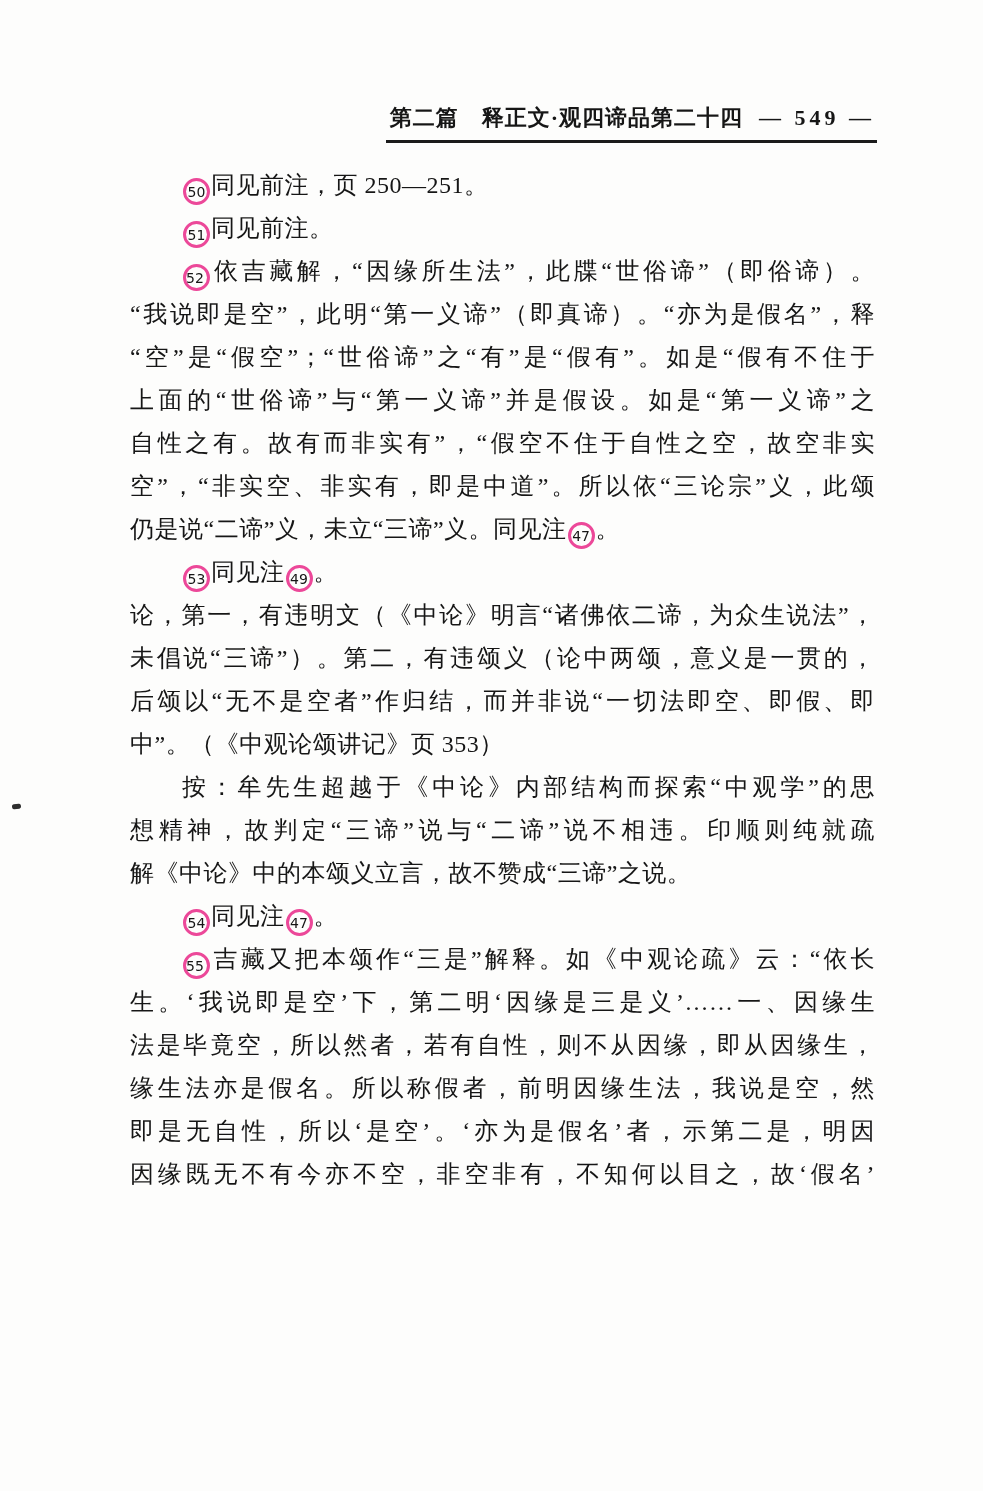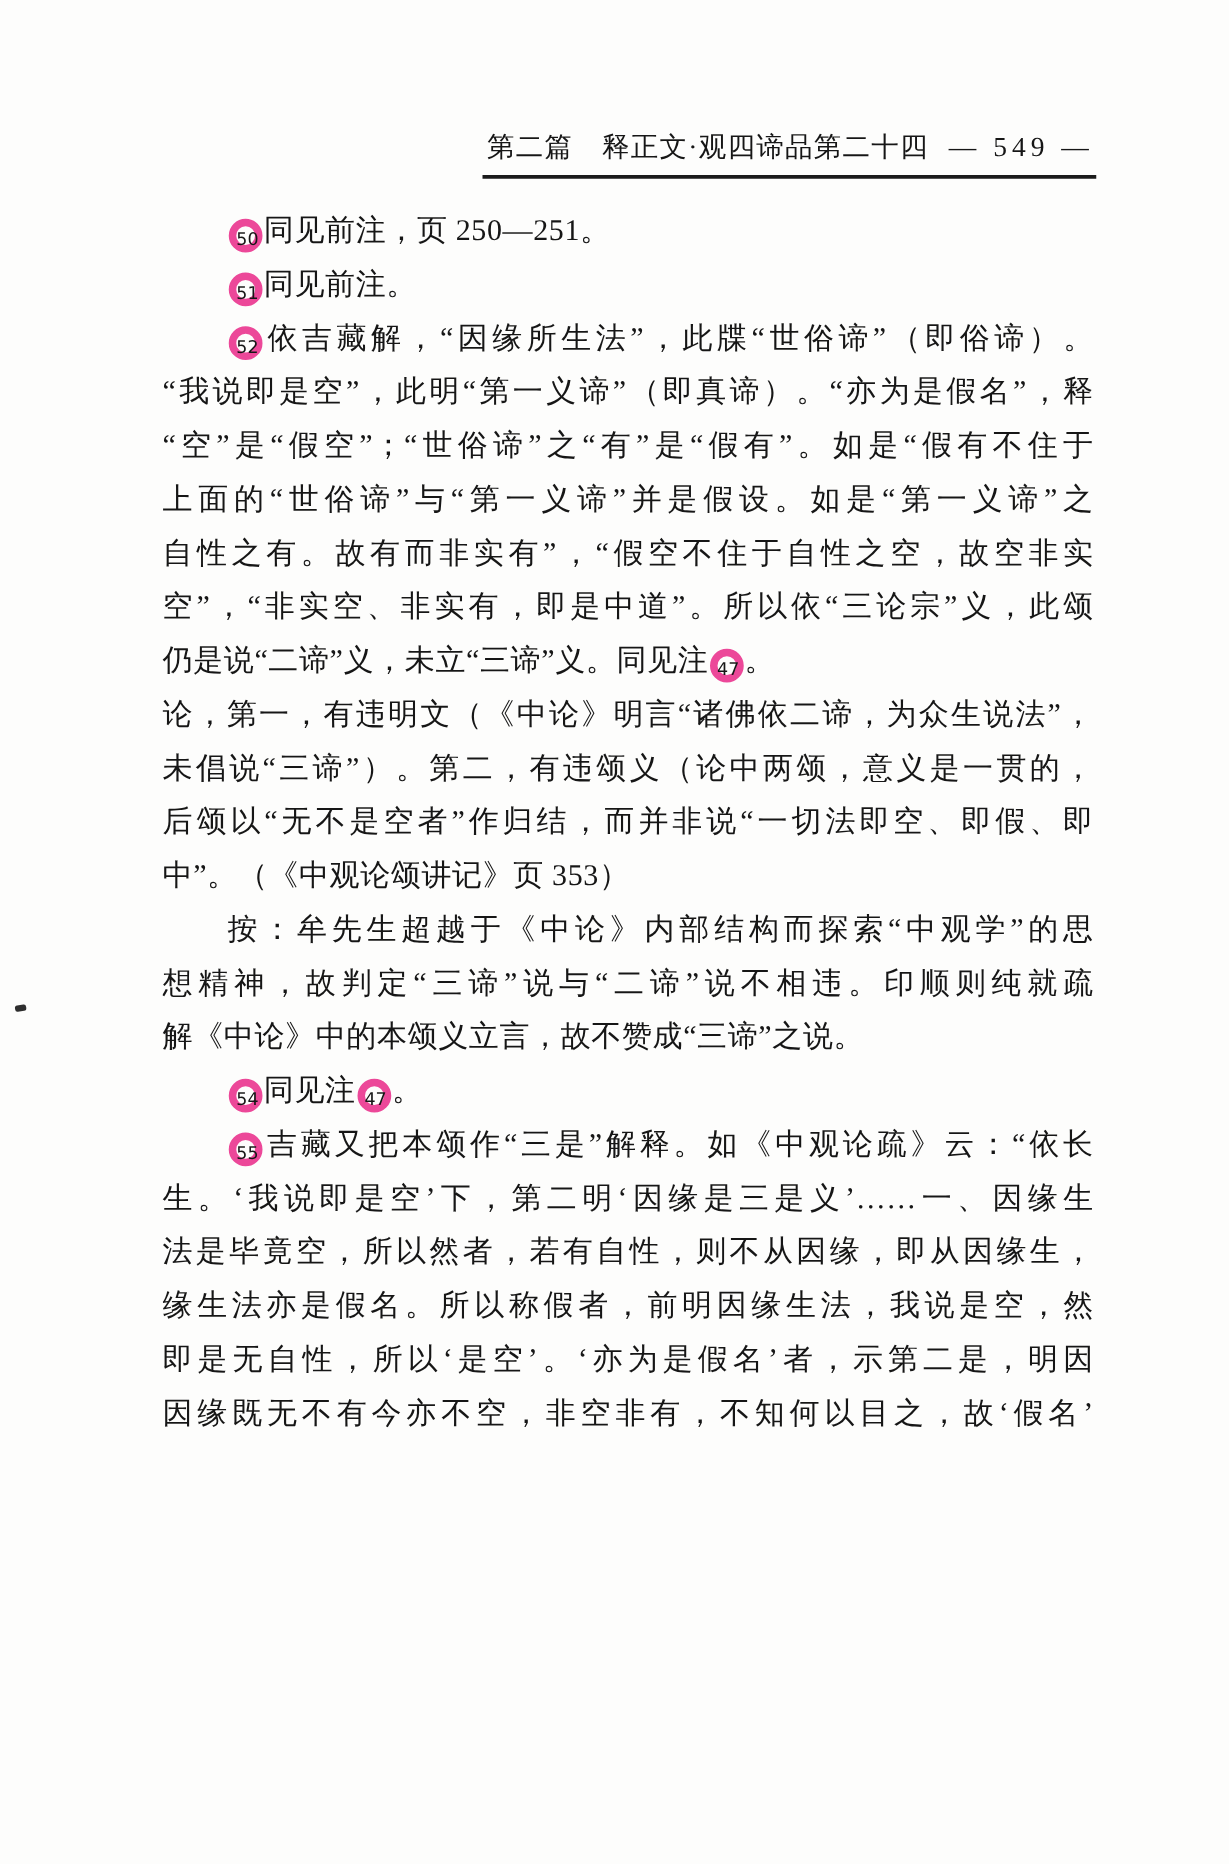--- a/index.html
+++ b/index.html
@@ -13,21 +13,21 @@
     position: relative;
     width: 983px; height: 1491px;
     background: #fdfdfc;
     overflow: hidden;
   }
   
   .running-header {
     position: absolute;
     top: 103px; right: 106px;
     font-size: 22px;
-    font-weight: 400;
+    font-weight: 700;
     letter-spacing: 1px;
     white-space: nowrap;
     border-bottom: 3px solid #1b1b1b;
     padding: 0 2px 7px 4px;
   }
   .running-header .pagenum {
     margin-left: 16px;
     letter-spacing: 4px;
     font-family: "Liberation Serif", "DejaVu Serif", serif;
   }
@@ -49,21 +49,21 @@
     text-align: justify;
     text-align-last: justify;
     text-justify: inter-character;
   }
   .line.indent { text-indent: 52px; }
   
   .circled {
     display: inline-block;
     box-sizing: border-box;
     width: 27px; height: 27px;
-    border: 6px solid #ec4899;
+    border: 3px solid #ec4899;
     border-radius: 50%;
     font-family: "DejaVu Sans", "Liberation Sans", sans-serif;
     font-size: 14px;
     line-height: 23px;
     text-align: center;
     text-indent: 0;
     letter-spacing: 0;
     vertical-align: -4px;
     margin: 0 1px;
   }
@@ -89,20 +89,21 @@
   <div class="text-block" id="text-block">
       <div class="line indent"><span class="circled">50</span><span>同见前注，页 250—251。</span></div>
       <div class="line indent"><span class="circled">51</span><span>同见前注。</span></div>
       <div class="line indent full"><span class="circled">52</span><span>依吉藏解，“因缘所生法”，此牒“世俗谛”（即俗谛）。</span></div>
       <div class="line full"><span>“我说即是空”，此明“第一义谛”（即真谛）。“亦为是假名”，释</span></div>
       <div class="line full"><span>“空”是“假空”；“世俗谛”之“有”是“假有”。如是“假有不住于</span></div>
       <div class="line full"><span>上面的“世俗谛”与“第一义谛”并是假设。如是“第一义谛”之</span></div>
       <div class="line full"><span>自性之有。故有而非实有”，“假空不住于自性之空，故空非实</span></div>
       <div class="line full"><span>空”，“非实空、非实有，即是中道”。所以依“三论宗”义，此颂</span></div>
       <div class="line"><span>仍是说“二谛”义，未立“三谛”义。同见注</span><span class="circled">47</span><span>。</span></div>
+      <div class="line indent"><span class="circled">53</span><span>同见注</span><span class="circled">49</span><span>。</span></div>
       <div class="line full"><span>论，第一，有违明文（《中论》明言“诸佛依二谛，为众生说法”，</span></div>
       <div class="line full"><span>未倡说“三谛”）。第二，有违颂义（论中两颂，意义是一贯的，</span></div>
       <div class="line full"><span>后颂以“无不是空者”作归结，而并非说“一切法即空、即假、即</span></div>
       <div class="line"><span>中”。（《中观论颂讲记》页 353）</span></div>
       <div class="line indent full"><span>按：牟先生超越于《中论》内部结构而探索“中观学”的思</span></div>
       <div class="line full"><span>想精神，故判定“三谛”说与“二谛”说不相违。印顺则纯就疏</span></div>
       <div class="line"><span>解《中论》中的本颂义立言，故不赞成“三谛”之说。</span></div>
       <div class="line indent"><span class="circled">54</span><span>同见注</span><span class="circled">47</span><span>。</span></div>
       <div class="line indent full"><span class="circled">55</span><span>吉藏又把本颂作“三是”解释。如《中观论疏》云：“依长</span></div>
       <div class="line full"><span>生。‘我说即是空’下，第二明‘因缘是三是义’……一、因缘生</span></div>

